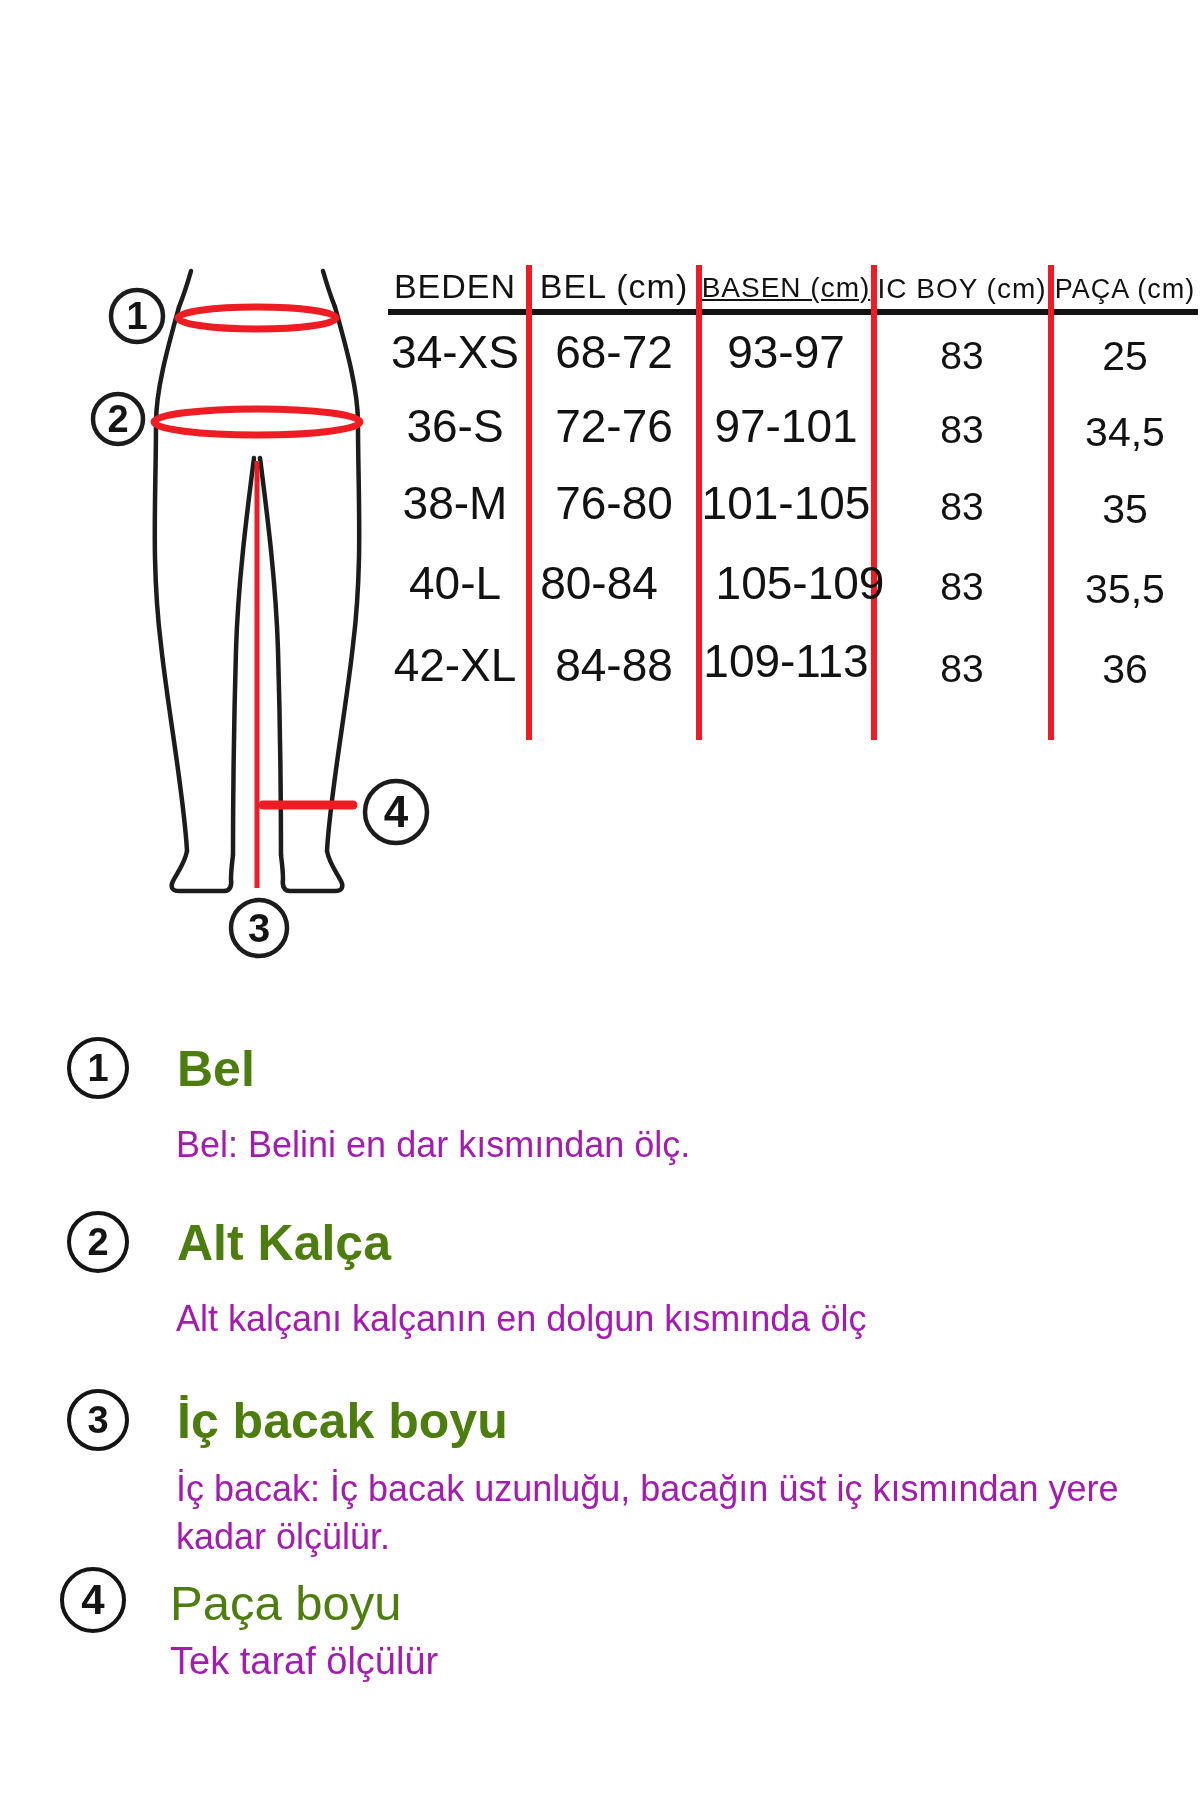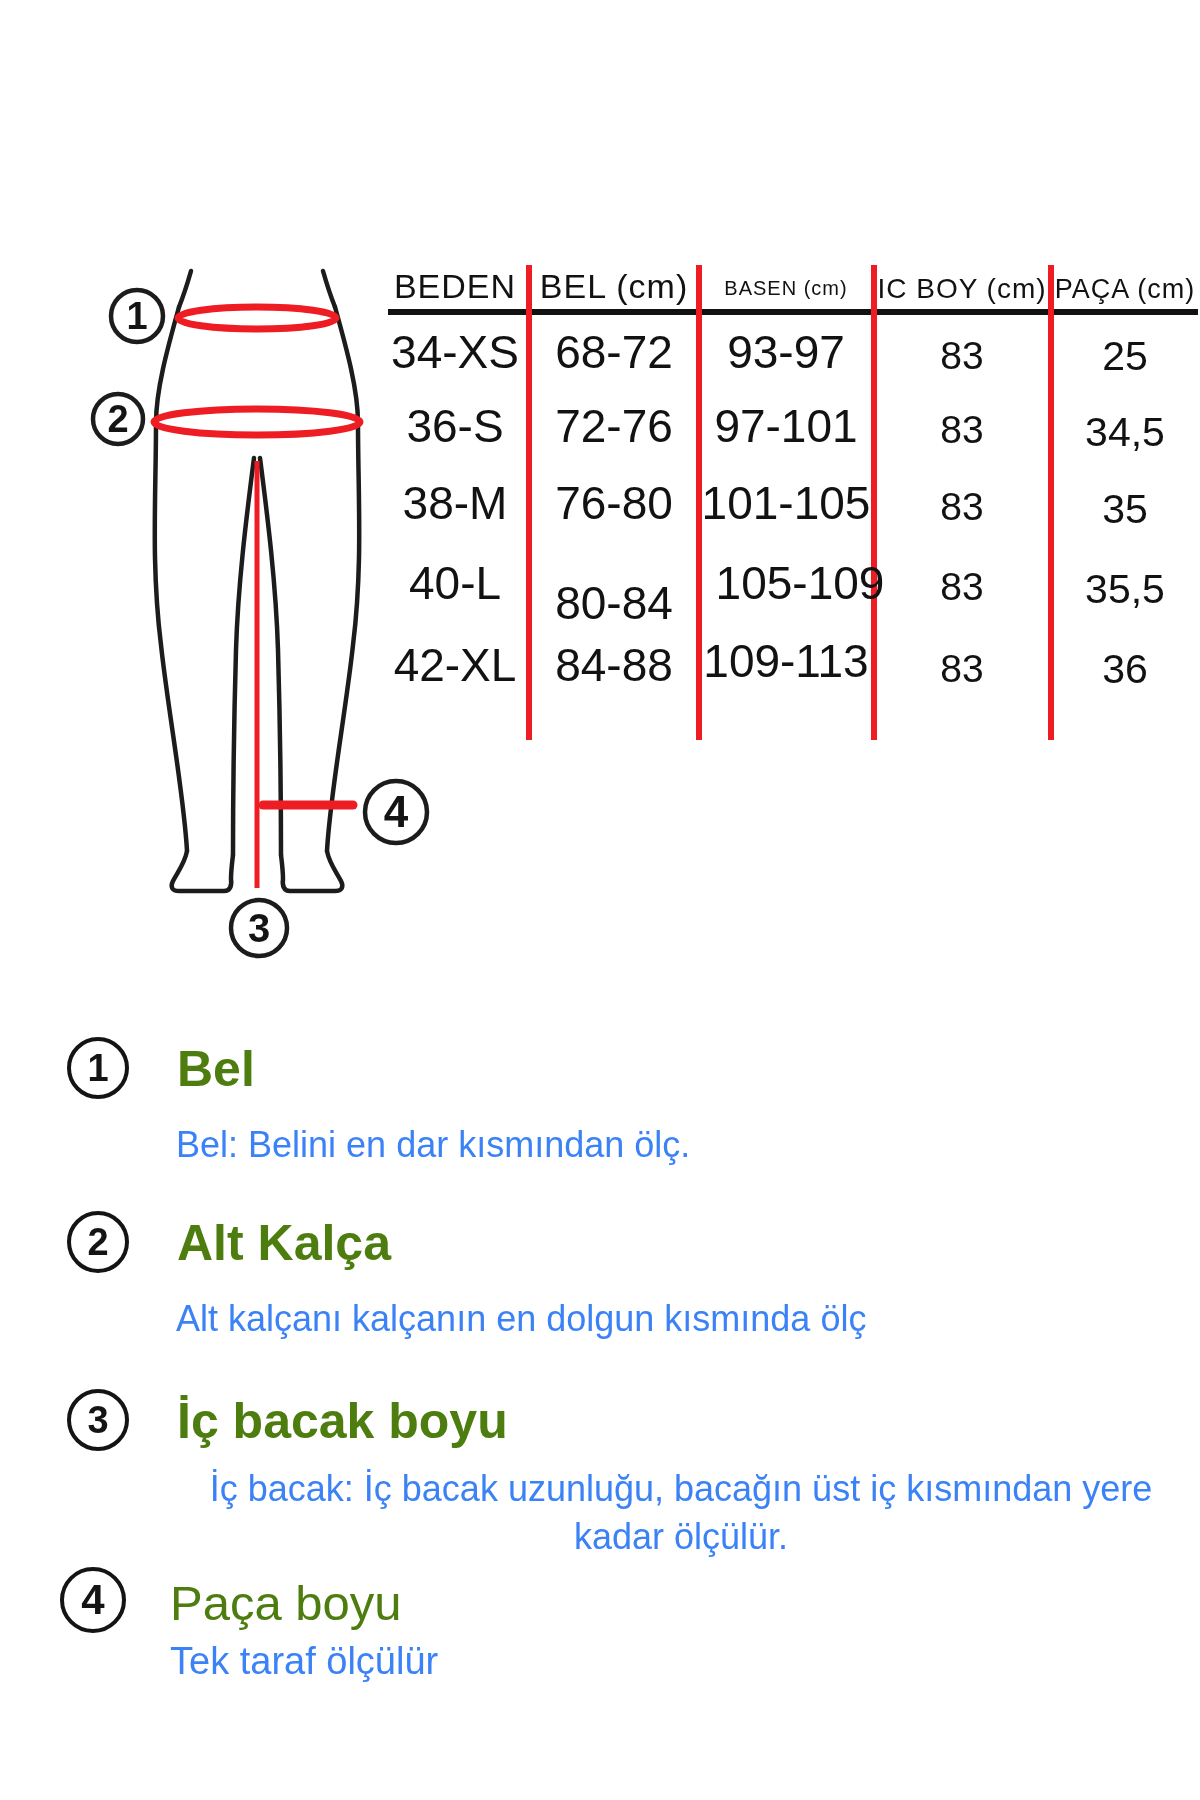--- a/index.html
+++ b/index.html
@@ -17,21 +17,21 @@
   
   .hdr, .cell {
     position: absolute;
     transform: translate(-50%, -50%);
     white-space: nowrap;
     color: #121212;
     font-weight: 500;
   }
   .hdr { letter-spacing: 1px; }
   .hdr.h0, .hdr.h1 { font-size: 34px; }
-  .hdr.h2 { font-size: 20px; }
+  .hdr.h2 { font-size: 28px; text-decoration: underline; }
   .hdr.h3 { font-size: 28px; }
   .hdr.h4 { font-size: 27px; }
 
   .cell.c0, .cell.c1, .cell.c2 { font-size: 46px; }
   .cell.c3 { font-size: 39px; }
   .cell.c4 { font-size: 41px; }
 
   .head-underline {
     position: absolute;
     left: 388px; top: 309px;
@@ -67,22 +67,21 @@
     white-space: nowrap;
     color: #4d7c0f;
   }
   .legend-title.light { font-weight: 400; font-size: 49px; }
   .legend-desc {
     position: absolute;
     transform: translateY(-50%);
     font-size: 36px;
     font-weight: 500;
     white-space: nowrap;
-    color: #3b82f6;
-    text-align: center;
+    color: #a21caf;
   }
   .legend-desc.block {
     white-space: normal;
     transform: none;
     line-height: 48px;
     width: 1010px;
   }
   .legend-desc.light { font-weight: 400; font-size: 38px; }
 </style>
 </head>
@@ -158,21 +157,21 @@
     <div>
       <span class="cell c0" style="left:455px; top:503px;">38-M</span>
       <span class="cell c1" style="left:614px; top:503px;">76-80</span>
       <span class="cell c2" style="left:786px; top:503px;">101-105</span>
       <span class="cell c3" style="left:962px; top:507px;">83</span>
       <span class="cell c4" style="left:1125px; top:509px;">35</span>
     </div>
 
     <div>
       <span class="cell c0" style="left:455px; top:583px;">40-L</span>
-      <span class="cell c1" style="left:614px; top:583px;margin-top:20px;">80-84</span>
+      <span class="cell c1" style="left:599px; top:583px;">80-84</span>
       <span class="cell c2" style="left:786px; top:583px;padding-left:28px;">105-109</span>
       <span class="cell c3" style="left:962px; top:587px;">83</span>
       <span class="cell c4" style="left:1125px; top:589px;">35,5</span>
     </div>
 
     <div>
       <span class="cell c0" style="left:455px; top:665px;">42-XL</span>
       <span class="cell c1" style="left:614px; top:665px;">84-88</span>
       <span class="cell c2" style="left:786px; top:661px;">109-113</span>
       <span class="cell c3" style="left:962px; top:669px;">83</span>

